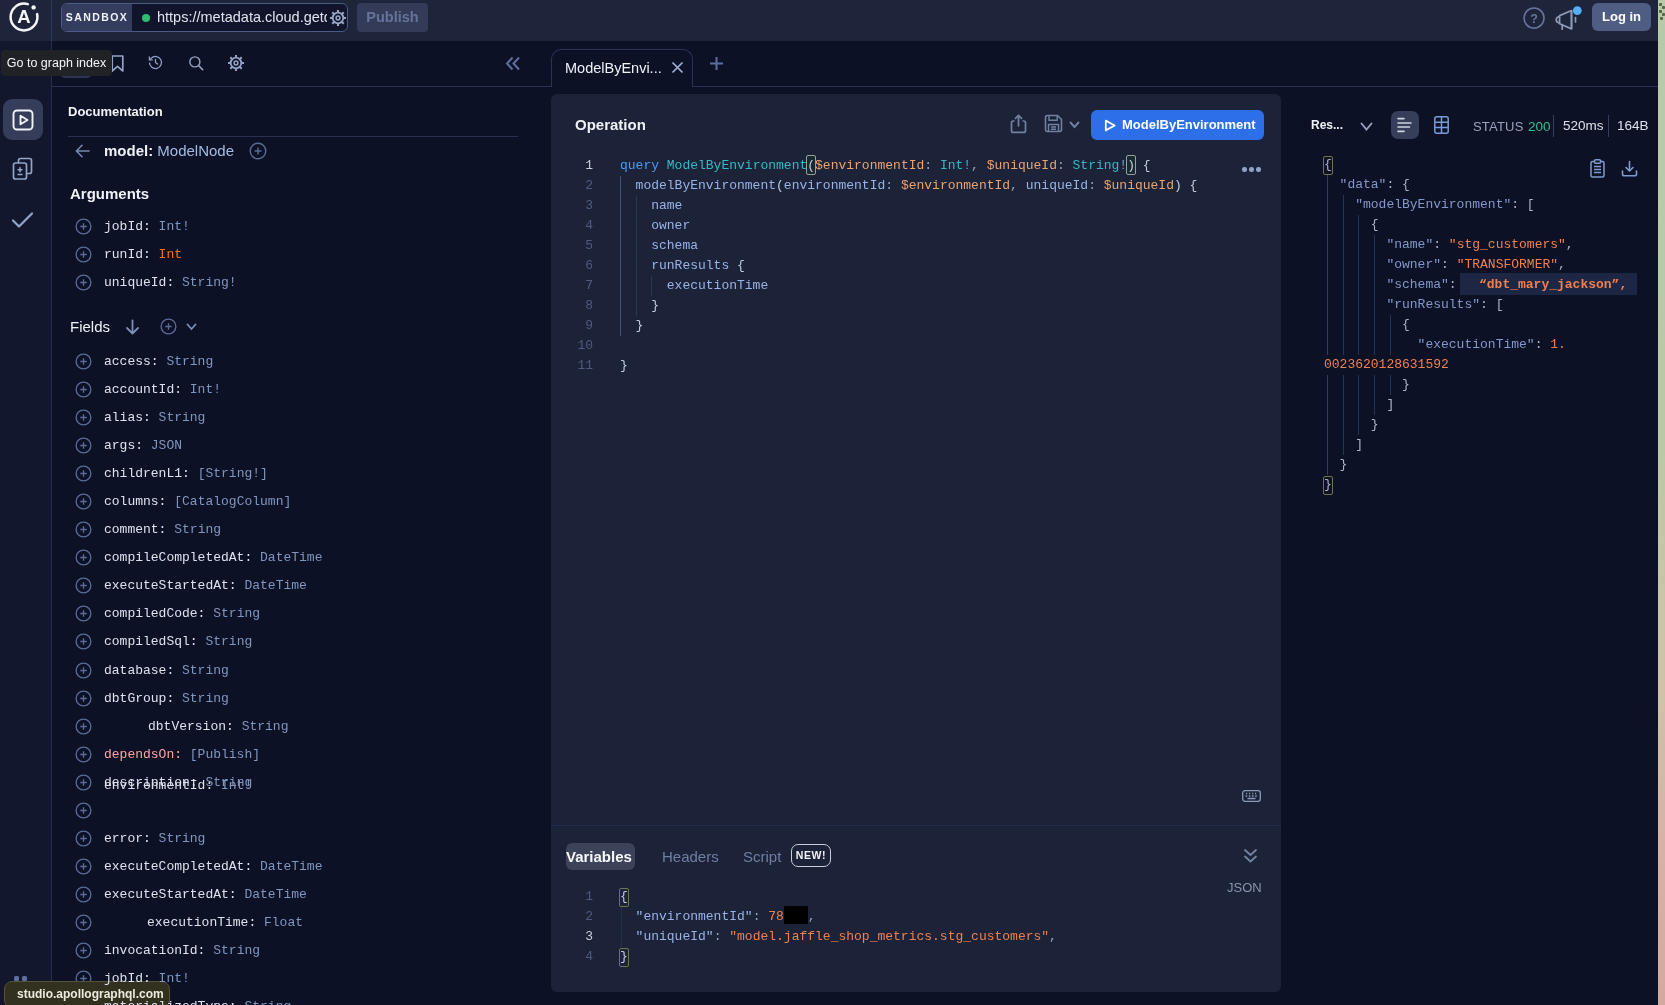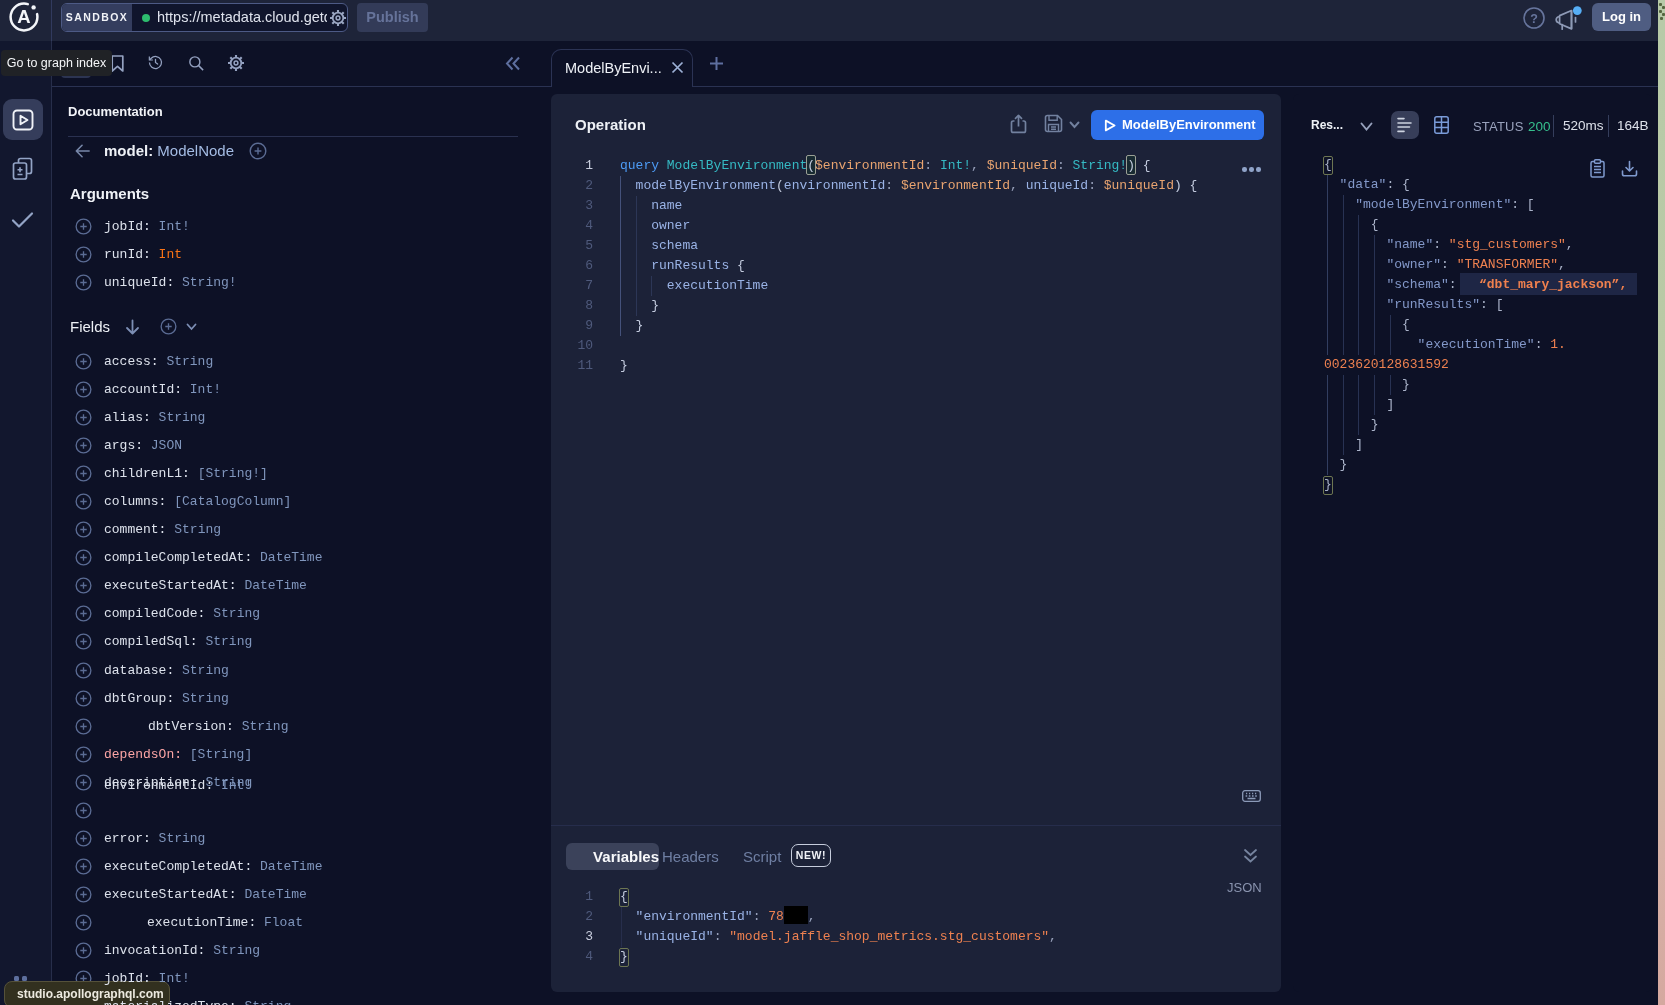--- a/index.html
+++ b/index.html
@@ -202,21 +202,21 @@
 <div class="mono abs" style="left:104px;top:689px;"><span style="color:#dde2ec">dbtGroup:</span><span style="color:#8096bd"> String</span></div>
 <svg class="abs" style="left:75px;top:718px" width="17" height="17" viewBox="0 0 18 18" fill="none" stroke="#5b6c94" stroke-width="1.4">
     <circle cx="9" cy="9" r="7.8"></circle>
     <path d="M9 5.6v6.8M5.6 9h6.8"></path>
   </svg>
 <div class="mono abs" style="left:104px;top:717px;margin-left:44px;"><span style="color:#dde2ec">dbtVersion:</span><span style="color:#8096bd"> String</span></div>
 <svg class="abs" style="left:75px;top:746px" width="17" height="17" viewBox="0 0 18 18" fill="none" stroke="#5b6c94" stroke-width="1.4">
     <circle cx="9" cy="9" r="7.8"></circle>
     <path d="M9 5.6v6.8M5.6 9h6.8"></path>
   </svg>
-<div class="mono abs" style="left:104px;top:745px;"><span style="color:#fca5a5">dependsOn:</span><span style="color:#8096bd"> [String]</span></div>
+<div class="mono abs" style="left:104px;top:745px;"><span style="color:#fca5a5">dependsOn:</span><span style="color:#8096bd"> [Publish]</span></div>
 <svg class="abs" style="left:75px;top:774px" width="17" height="17" viewBox="0 0 18 18" fill="none" stroke="#5b6c94" stroke-width="1.4">
     <circle cx="9" cy="9" r="7.8"></circle>
     <path d="M9 5.6v6.8M5.6 9h6.8"></path>
   </svg>
 <div class="mono abs" style="left:104px;top:773px;"><span style="color:#dde2ec">description:</span><span style="color:#8096bd"> String</span></div>
 <svg class="abs" style="left:75px;top:802px" width="17" height="17" viewBox="0 0 18 18" fill="none" stroke="#5b6c94" stroke-width="1.4">
     <circle cx="9" cy="9" r="7.8"></circle>
     <path d="M9 5.6v6.8M5.6 9h6.8"></path>
   </svg>
 <div class="mono abs" style="left:104px;top:776px;"><span style="color:#dde2ec">environmentId:</span><span style="color:#8096bd"> Int!</span></div>
@@ -300,21 +300,21 @@
 <div class="guide" style="left:620px;top:176px;height:160px;background:#44517a;"></div>
 <div class="guide" style="left:636px;top:196px;height:120px;background:#2c3656;"></div>
 <div class="guide" style="left:651px;top:276px;height:20px;background:#2c3656;"></div>
 <div class="bbox2" style="left:806px;top:155px;"></div>
 <div class="bbox2" style="left:1126px;top:155px;"></div>
 <svg class="abs" style="left:1242px;top:790px" width="19" height="12" viewBox="0 0 19 12" fill="none" stroke="#8b9ab8">
 <rect x="0.7" y="0.7" width="17.6" height="10.6" rx="2.2" stroke-width="1.3"></rect>
 <path d="M4 3.6h1.2M7 3.6h1.2M10 3.6h1.2M13 3.6h1.2M3.6 6h1.6M6.8 6h1.6M10 6h1.6M13.2 6h1.6M5.5 8.6h8" stroke-width="1.5"></path>
 </svg>
 <div class="abs" style="left:551px;top:825px;width:730px;height:1px;background:#262d4c;"></div>
-<div class="abs" style="left:566px;top:843px;width:93px;height:27px;background:#3b425a;border-radius:6px;line-height:27px;text-align:right;color:#f8f9fb;font-size:15px;font-weight:bold;">Variables</div>
+<div class="abs" style="left:566px;top:843px;width:69px;height:27px;background:#3b425a;border-radius:6px;line-height:27px;text-align:left;color:#f8f9fb;font-size:15px;font-weight:bold;">Variables</div>
 <div class="abs" style="left:662px;top:843px;height:27px;line-height:27px;font-size:15px;color:#6f7fa3;">Headers</div>
 <div class="abs" style="left:743px;top:843px;height:27px;line-height:27px;font-size:15px;color:#6f7fa3;">Script</div>
 <div class="abs" style="left:791px;top:844px;width:40px;height:23px;border:1.5px solid #c6cddd;border-radius:7px;box-sizing:border-box;line-height:20px;text-align:center;color:#f0f2f7;font-size:10.5px;font-weight:bold;letter-spacing:0.6px;">NEW!</div>
 <svg class="abs" style="left:1243px;top:848px" width="15" height="16" viewBox="0 0 15 16" fill="none" stroke="#76849f" stroke-width="1.8" stroke-linecap="round">
 <path d="m2 2 5.5 5L13 2M2 8.5l5.5 5 5.5-5"></path>
 </svg>
 <div class="abs" style="left:1227px;top:880px;font-size:13px;color:#8a94af;">JSON</div>
 <div class="ln abs" style="left:560px;top:887px;width:33px;">1</div>
 <div class="mono abs" style="left:620px;top:887px;"><span class="pn">{</span></div>
 <div class="ln abs" style="left:560px;top:907px;width:33px;">2</div>

